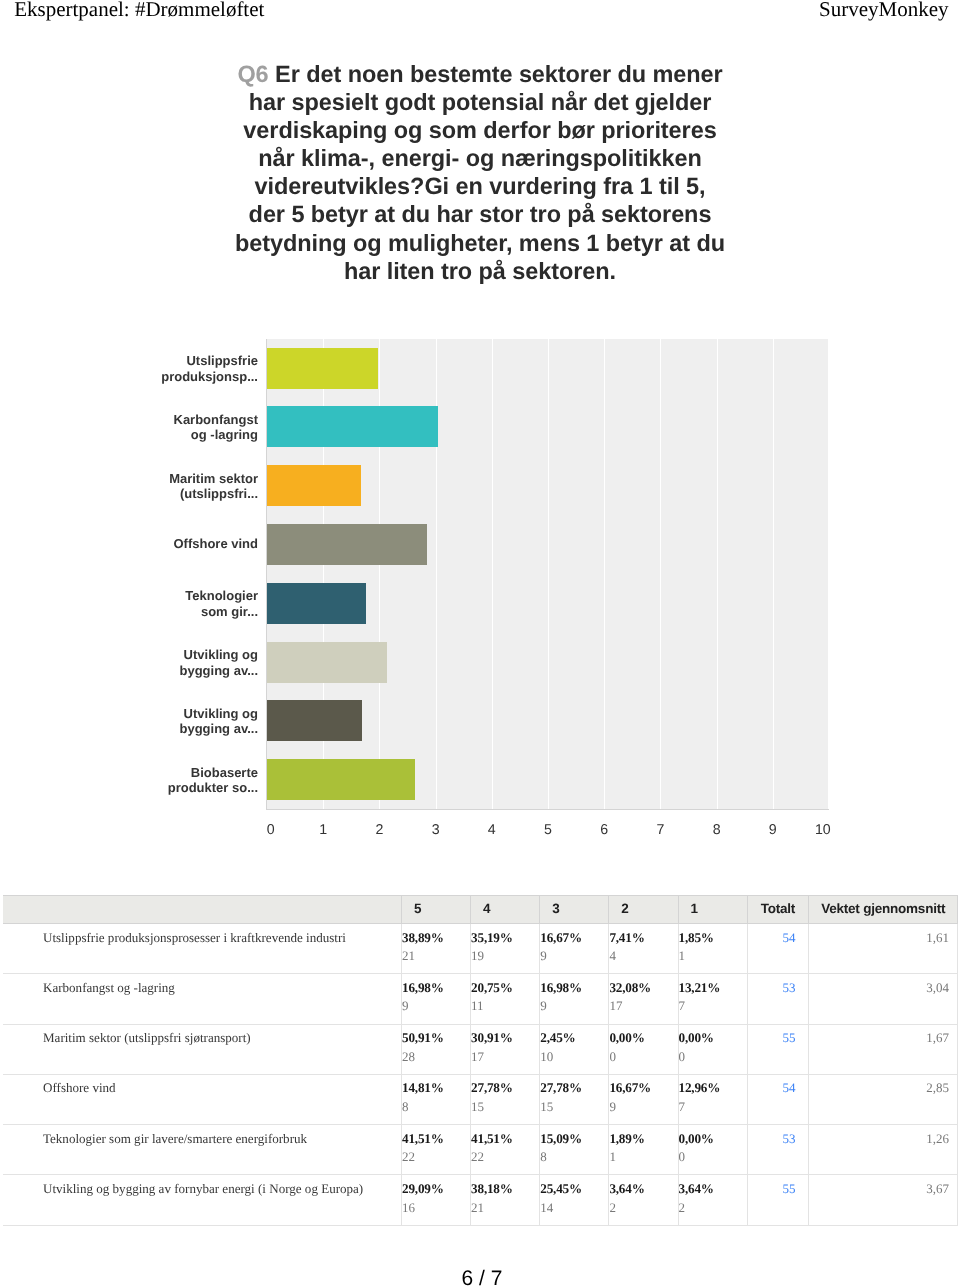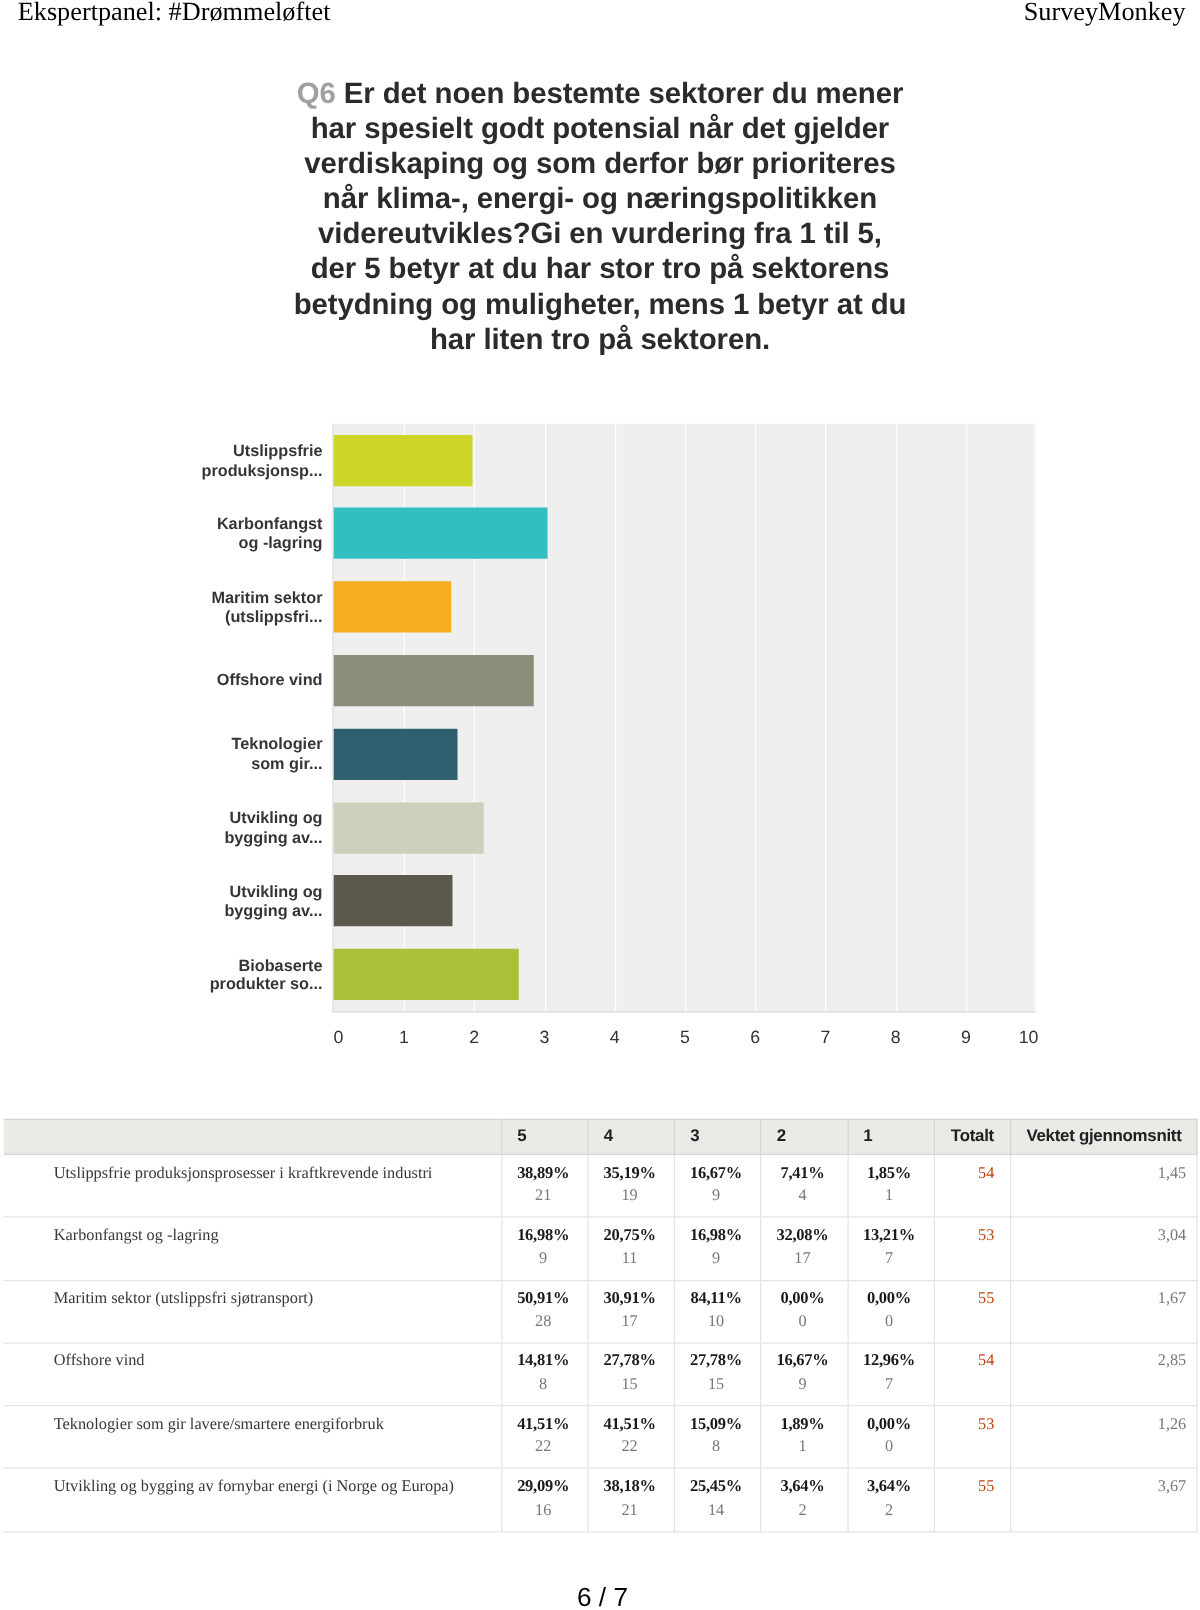--- a/index.html
+++ b/index.html
@@ -42,24 +42,24 @@
 .tbl thead th{height:25px;background:#eaeae7;border-left:1px solid #d4d4d4;
  border-top:1px solid #d4d4d4;border-bottom:1px solid #d4d4d4;
  font-size:13.5px;font-weight:bold;color:#212121;text-align:center;vertical-align:middle;
  letter-spacing:-0.22px;padding-bottom:2px;}
 .tbl thead th.c0{border-left:none;border-top:1px solid #d4d4d4;}
 .tbl thead th.cn{padding-right:37px;}
 .tbl thead th.last{border-right:1px solid #d4d4d4;}
 .tbl tbody td{border-bottom:1px solid #e3e3e3;height:49.3px;vertical-align:top;}
 .tbl tbody td.lbl{text-align:left;padding-left:40.5px;color:#383838;font-size:13.05px;
  border-right:1px solid #e3e3e3;}
-.tbl tbody td.num{text-align:center;padding-right:3px;border-right:1px solid #e3e3e3;margin-top:24px;}
+.tbl tbody td.num{text-align:left;padding-right:3px;border-right:1px solid #e3e3e3;margin-top:24px;}
 .tbl tbody td.num .pct{display:block;font-weight:bold;color:#1a1a1a;font-size:13.2px;letter-spacing:-0.2px;}
 .tbl tbody td.num .cnt{display:block;color:#787878;font-size:13px;margin-top:3.6px;}
-.tbl tbody td.tot{text-align:right;padding-right:12.5px;color:#c2410c;font-size:13px;border-right:1px solid #e3e3e3;}
+.tbl tbody td.tot{text-align:right;padding-right:12.5px;color:#3b82f6;font-size:13px;border-right:1px solid #e3e3e3;}
 .tbl tbody td.avg{text-align:right;padding-right:8.5px;color:#787878;font-size:13px;
  border-right:1px solid #e3e3e3;}
 .cellpad{padding-top:5.5px;line-height:15px;font-family:Liberation Serif, serif;}
 
 
 .pagenum{position:absolute;left:2px;top:1267px;width:960px;text-align:center;
  font-size:21px;color:#000;line-height:24px;}
 
 </style>
 </head>
@@ -173,21 +173,21 @@
         <td class="num">
             <div class="cellpad">
               <span class="pct">1,85%</span>
               <span class="cnt">1</span>
             </div>
           </td>
         <td class="tot">
             <div class="cellpad">54</div>
           </td>
         <td class="avg">
-            <div class="cellpad">1,45</div>
+            <div class="cellpad">1,61</div>
           </td>
       </tr>
       <tr>
         <td class="lbl">
             <div class="cellpad">Karbonfangst og -lagring</div>
           </td>
         <td class="num">
             <div class="cellpad">
               <span class="pct">16,98%</span>
               <span class="cnt">9</span>
@@ -235,21 +235,21 @@
             </div>
           </td>
         <td class="num">
             <div class="cellpad">
               <span class="pct">30,91%</span>
               <span class="cnt">17</span>
             </div>
           </td>
         <td class="num">
             <div class="cellpad">
-              <span class="pct">84,11%</span>
+              <span class="pct">2,45%</span>
               <span class="cnt">10</span>
             </div>
           </td>
         <td class="num">
             <div class="cellpad">
               <span class="pct">0,00%</span>
               <span class="cnt">0</span>
             </div>
           </td>
         <td class="num">

